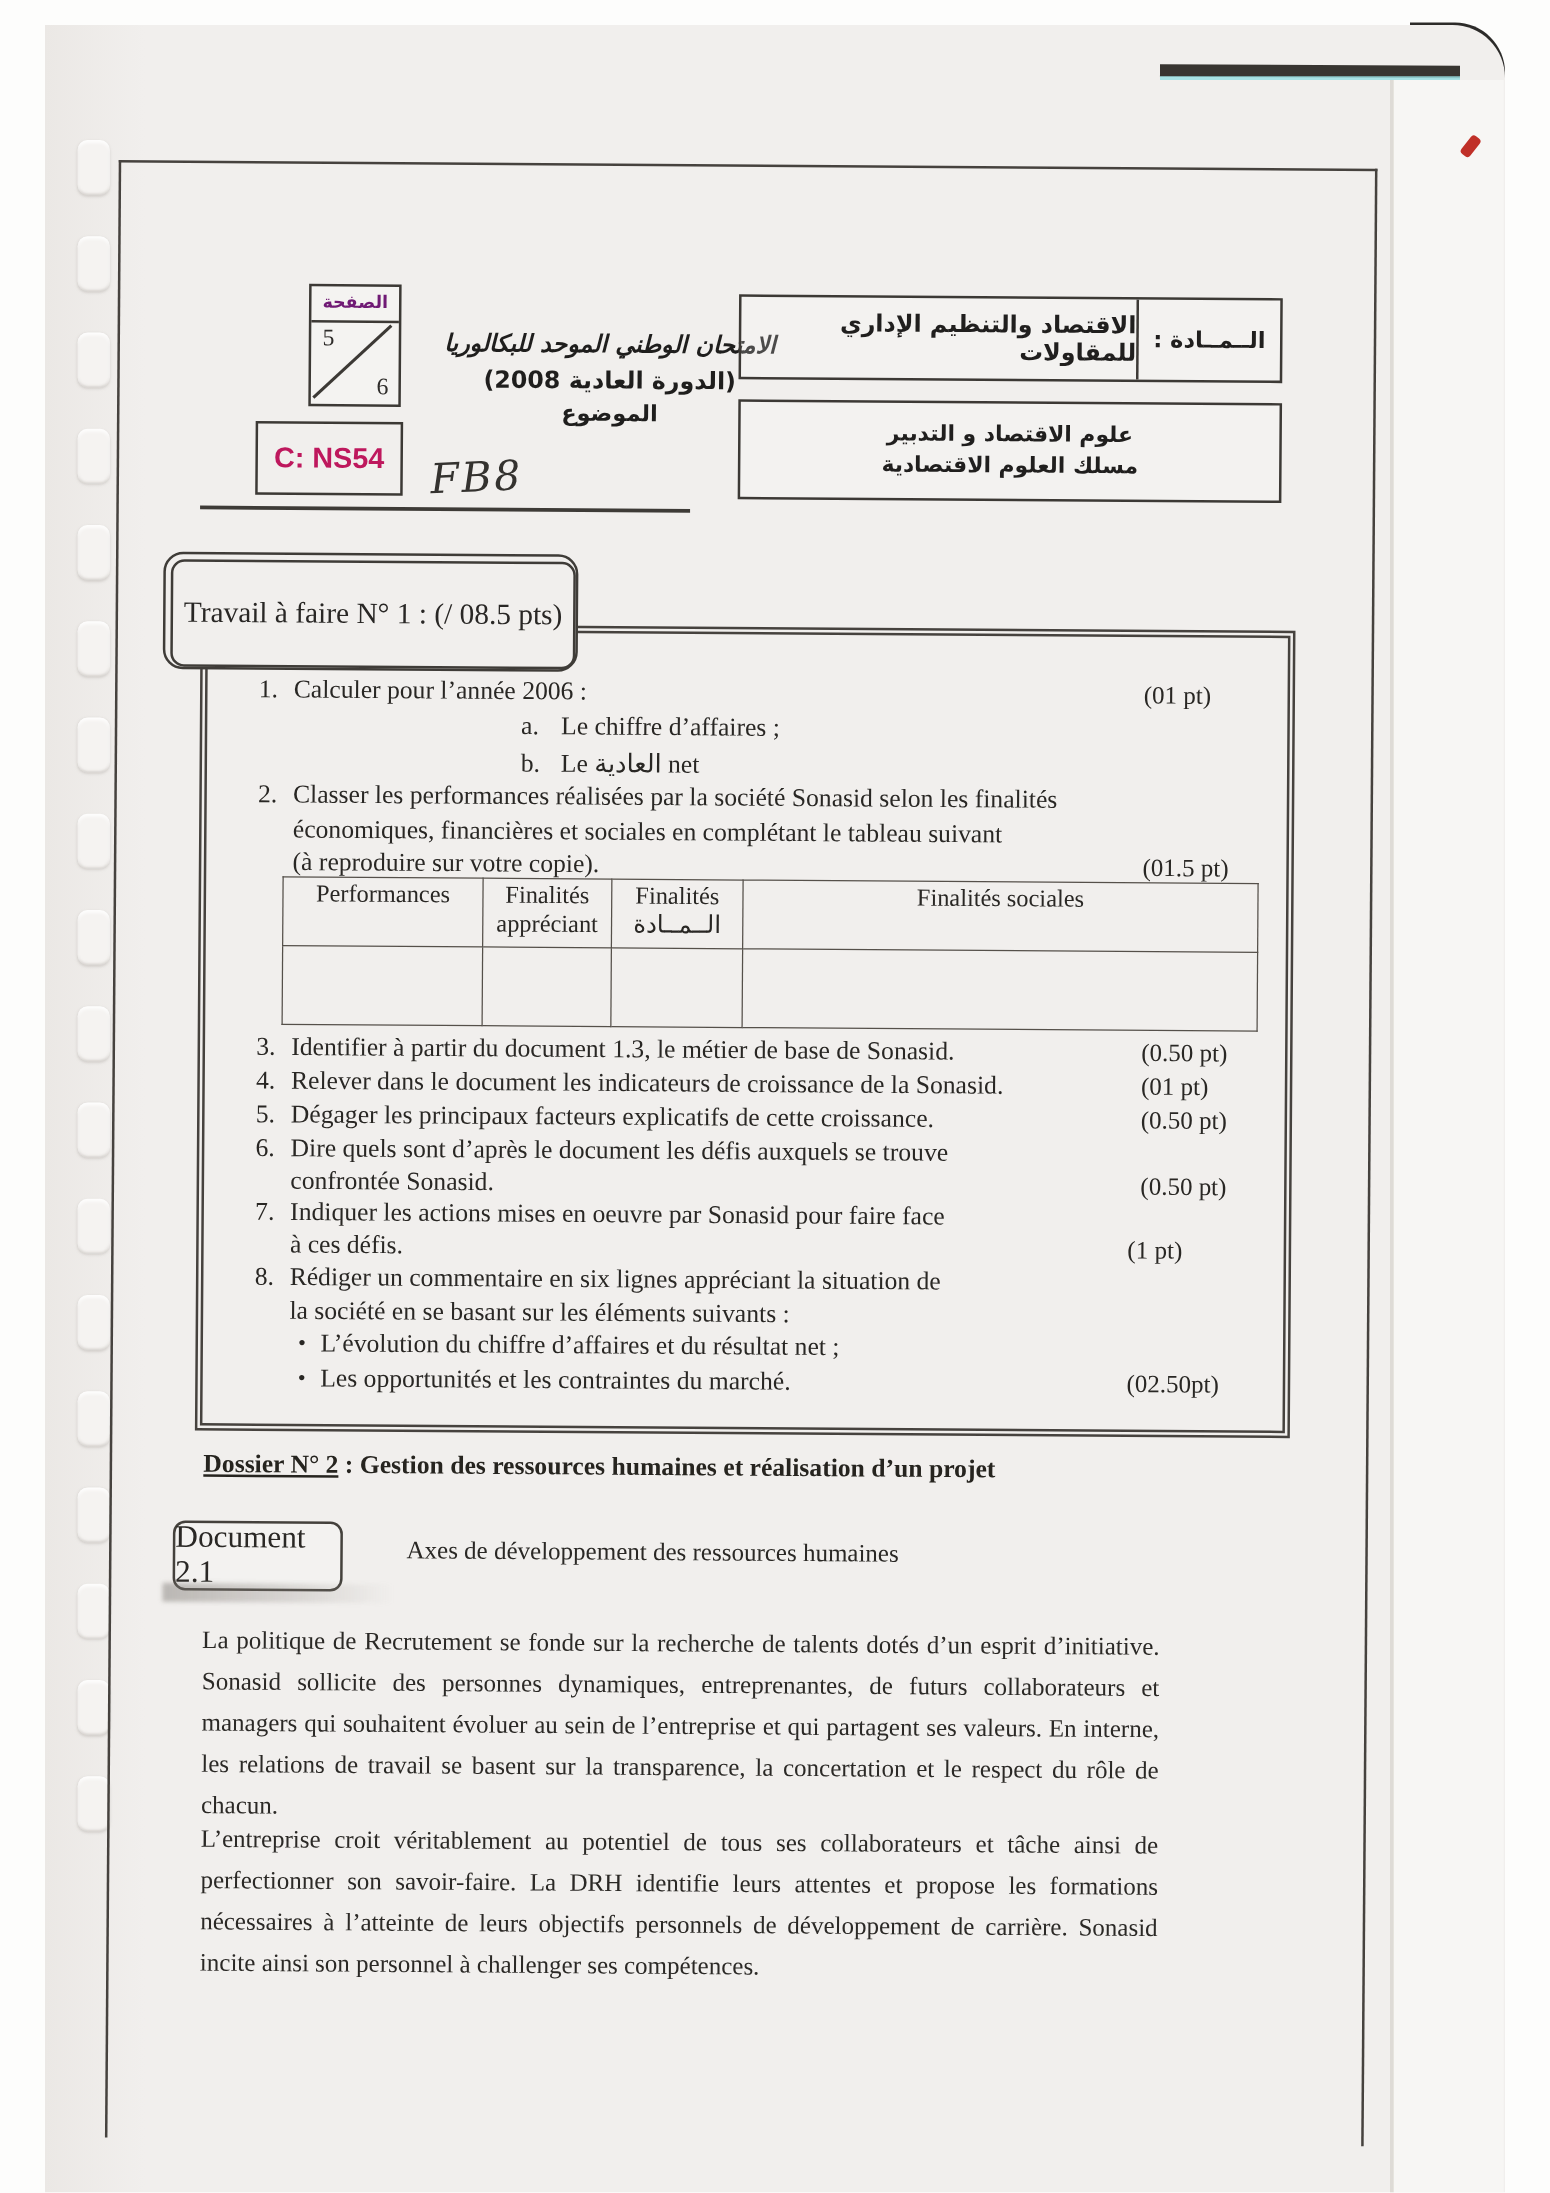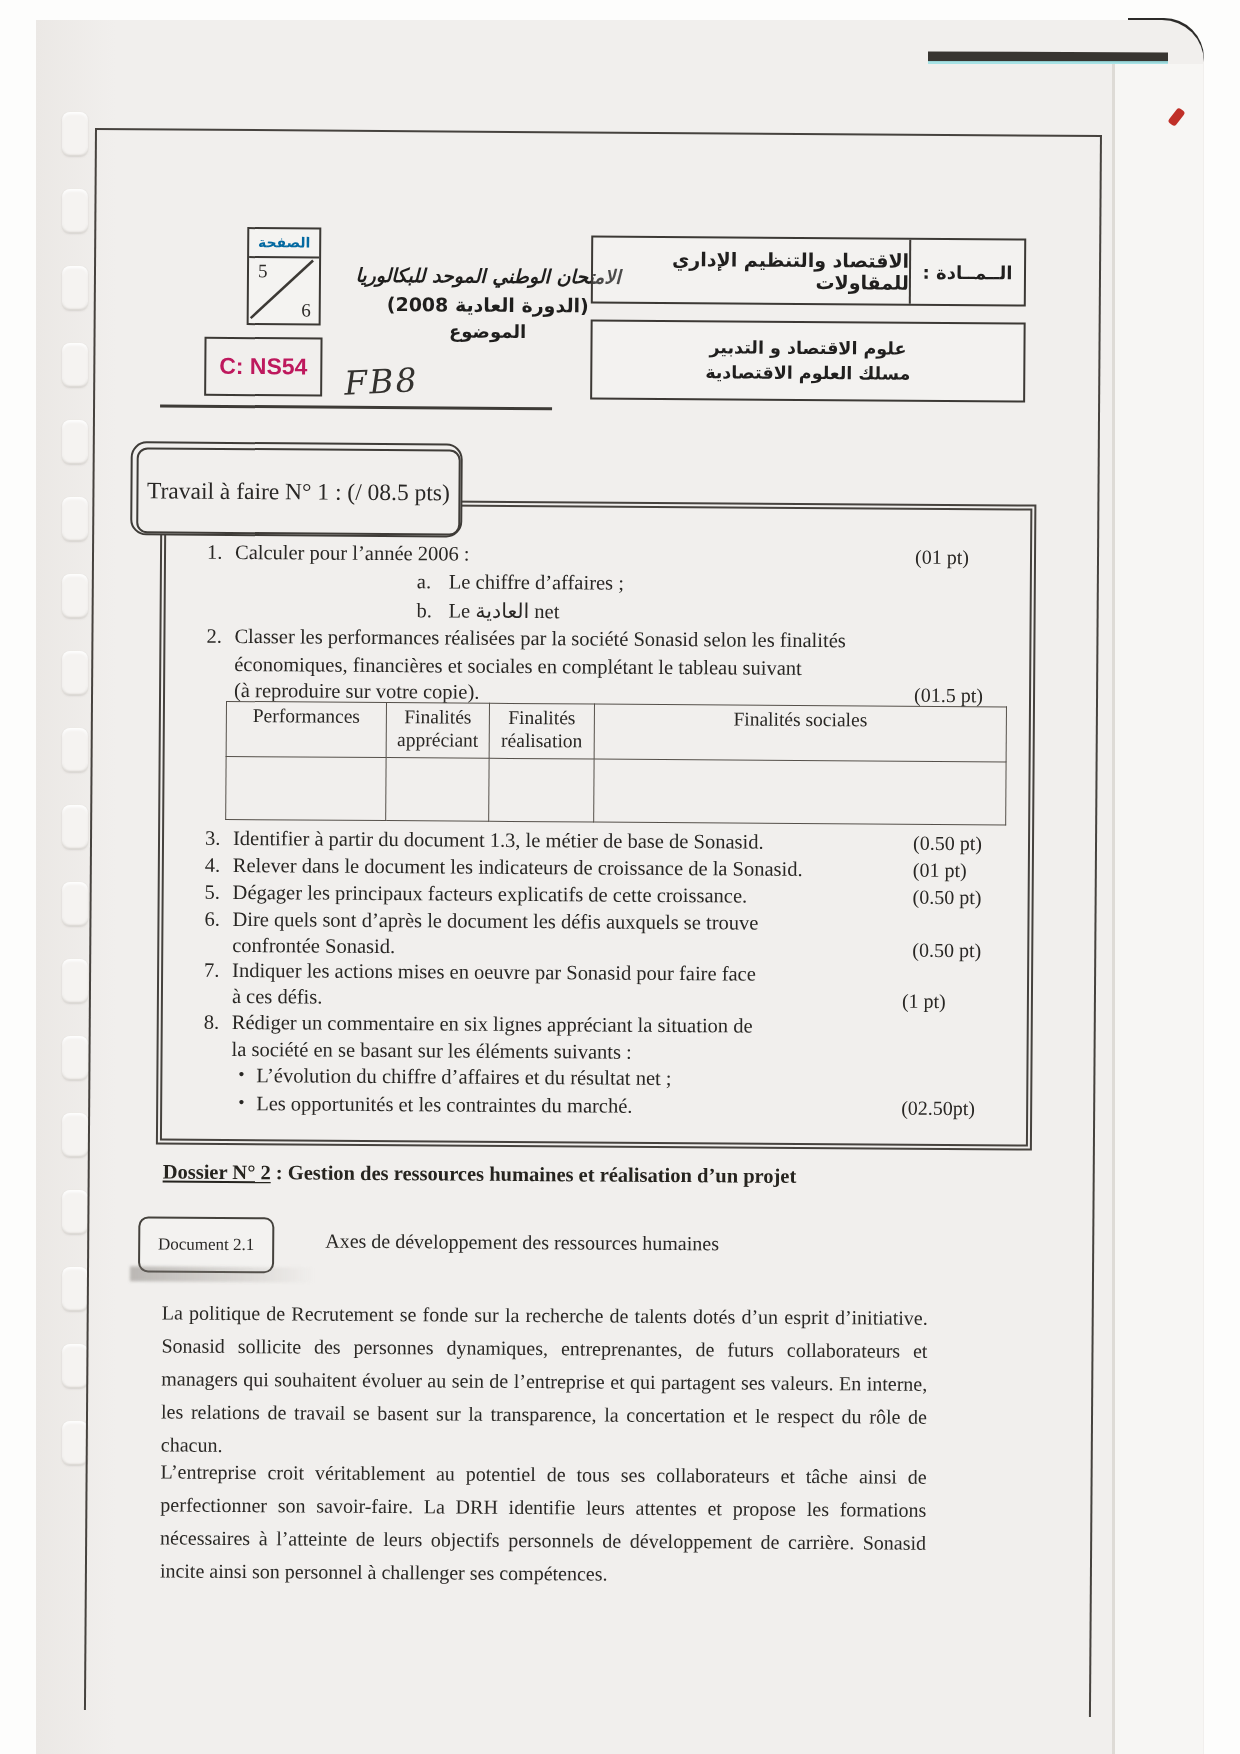--- a/index.html
+++ b/index.html
@@ -23,21 +23,21 @@
         background:#f5f3f1;
         box-shadow:inset 0 2px 3px rgba(255,255,255,.95), inset 0 -1px 2px rgba(170,164,158,.45),
                    0 1px 2px rgba(165,160,154,.35);}
   
   .tilt{left:0;top:0;width:1240px;height:1754px;transform:rotate(.4deg);transform-origin:95px 128px;}
   .frame{left:95px;top:128px;width:1003px;height:1580px;
          border:2.5px solid #46423e;border-bottom:none;}
   
   .pagebox{left:248px;top:226px;width:70px;height:94px;border:2.5px solid #3c3935;background:rgba(255,255,255,.25);}
   .pagebox .cap{height:27px;border-bottom:2.5px solid #3c3935;text-align:center;
-                font-family:"DejaVu Sans",sans-serif;font-weight:bold;font-size:14px;line-height:26px;color:#0369a1;}
+                font-family:"DejaVu Sans",sans-serif;font-weight:bold;font-size:14px;line-height:26px;color:#701a75;}
   .pagebox .frac{position:relative;height:64px;}
   .frac .n5{position:absolute;left:9px;top:2px;font-size:19px;}
   .frac .n6{position:absolute;right:8px;bottom:1px;font-size:19px;}
   .codebox{left:206px;top:336px;width:114px;height:55px;border:2.5px solid #3c3935;
            font-family:"Liberation Sans","DejaVu Sans",sans-serif;font-weight:bold;font-size:23px;
            display:flex;align-items:center;justify-content:center;color:#be185d;}
   .hline{left:162px;top:404px;width:392px;height:3px;background:#3e3b37;}
   .fb8{left:346px;top:360px;font-style:italic;font-size:33px;transform:rotate(-3deg);color:#34322f;
        font-family:"DejaVu Serif",serif;letter-spacing:2px;}
   .examtitle{left:324px;top:262px;width:330px;text-align:center;direction:rtl;
@@ -64,21 +64,21 @@
   .bullet .dot::before{content:"\2022";}
   .pts{font-size:20px;white-space:nowrap;color:#292724;}
   
   table.perf{border-collapse:collapse;table-layout:fixed;}
   table.perf td,table.perf th{border:1.8px solid #55504a;font-weight:normal;
       font-size:19.5px;text-align:center;vertical-align:top;padding:2px 2px 0 2px;line-height:23px;color:#292724;}
   
   .dossier-h{font-size:20.5px;font-weight:bold;color:#26241f;white-space:nowrap;}
   .dossier-h .u{text-decoration:underline;}
   .docbox{left:146px;top:1216px;width:132px;height:52px;border:2.5px solid #44413c;border-radius:10px;
-          display:flex;align-items:center;justify-content:center;font-size:17px;color:#2a2825;background:rgba(255,255,255,.2);}
+          display:flex;align-items:center;justify-content:center;font-size:25px;color:#2a2825;background:rgba(255,255,255,.2);}
   .smudge{left:138px;top:1266px;width:185px;height:15px;filter:blur(1.5px);
           background:linear-gradient(90deg,rgba(120,115,110,.45),rgba(150,145,140,.25) 60%,rgba(150,145,140,0));}
   .doctitle{font-size:20px;color:#2a2825;white-space:nowrap;}
   .para{width:766px;font-size:20px;line-height:33px;text-align:justify;color:#2b2926;}
 </style>
 </head>
 <body>
 
 <div class="stage">
 
@@ -163,21 +163,21 @@
       <colgroup>
           <col style="width:160px">
           <col style="width:103px">
           <col style="width:105px">
           <col style="width:412px">
         </colgroup>
       <tbody>
           <tr style="height:55px;">
         <th>Performances</th>
         <th>Finalités appréciant</th>
-        <th>Finalités réalisation</th>
+        <th>Finalités الــمــادة</th>
         <th>Finalités sociales</th>
       </tr>
       <tr style="height:63px;">
         <td></td>
         <td></td>
         <td></td>
         <td></td>
       </tr>
     </tbody>
       </table>

